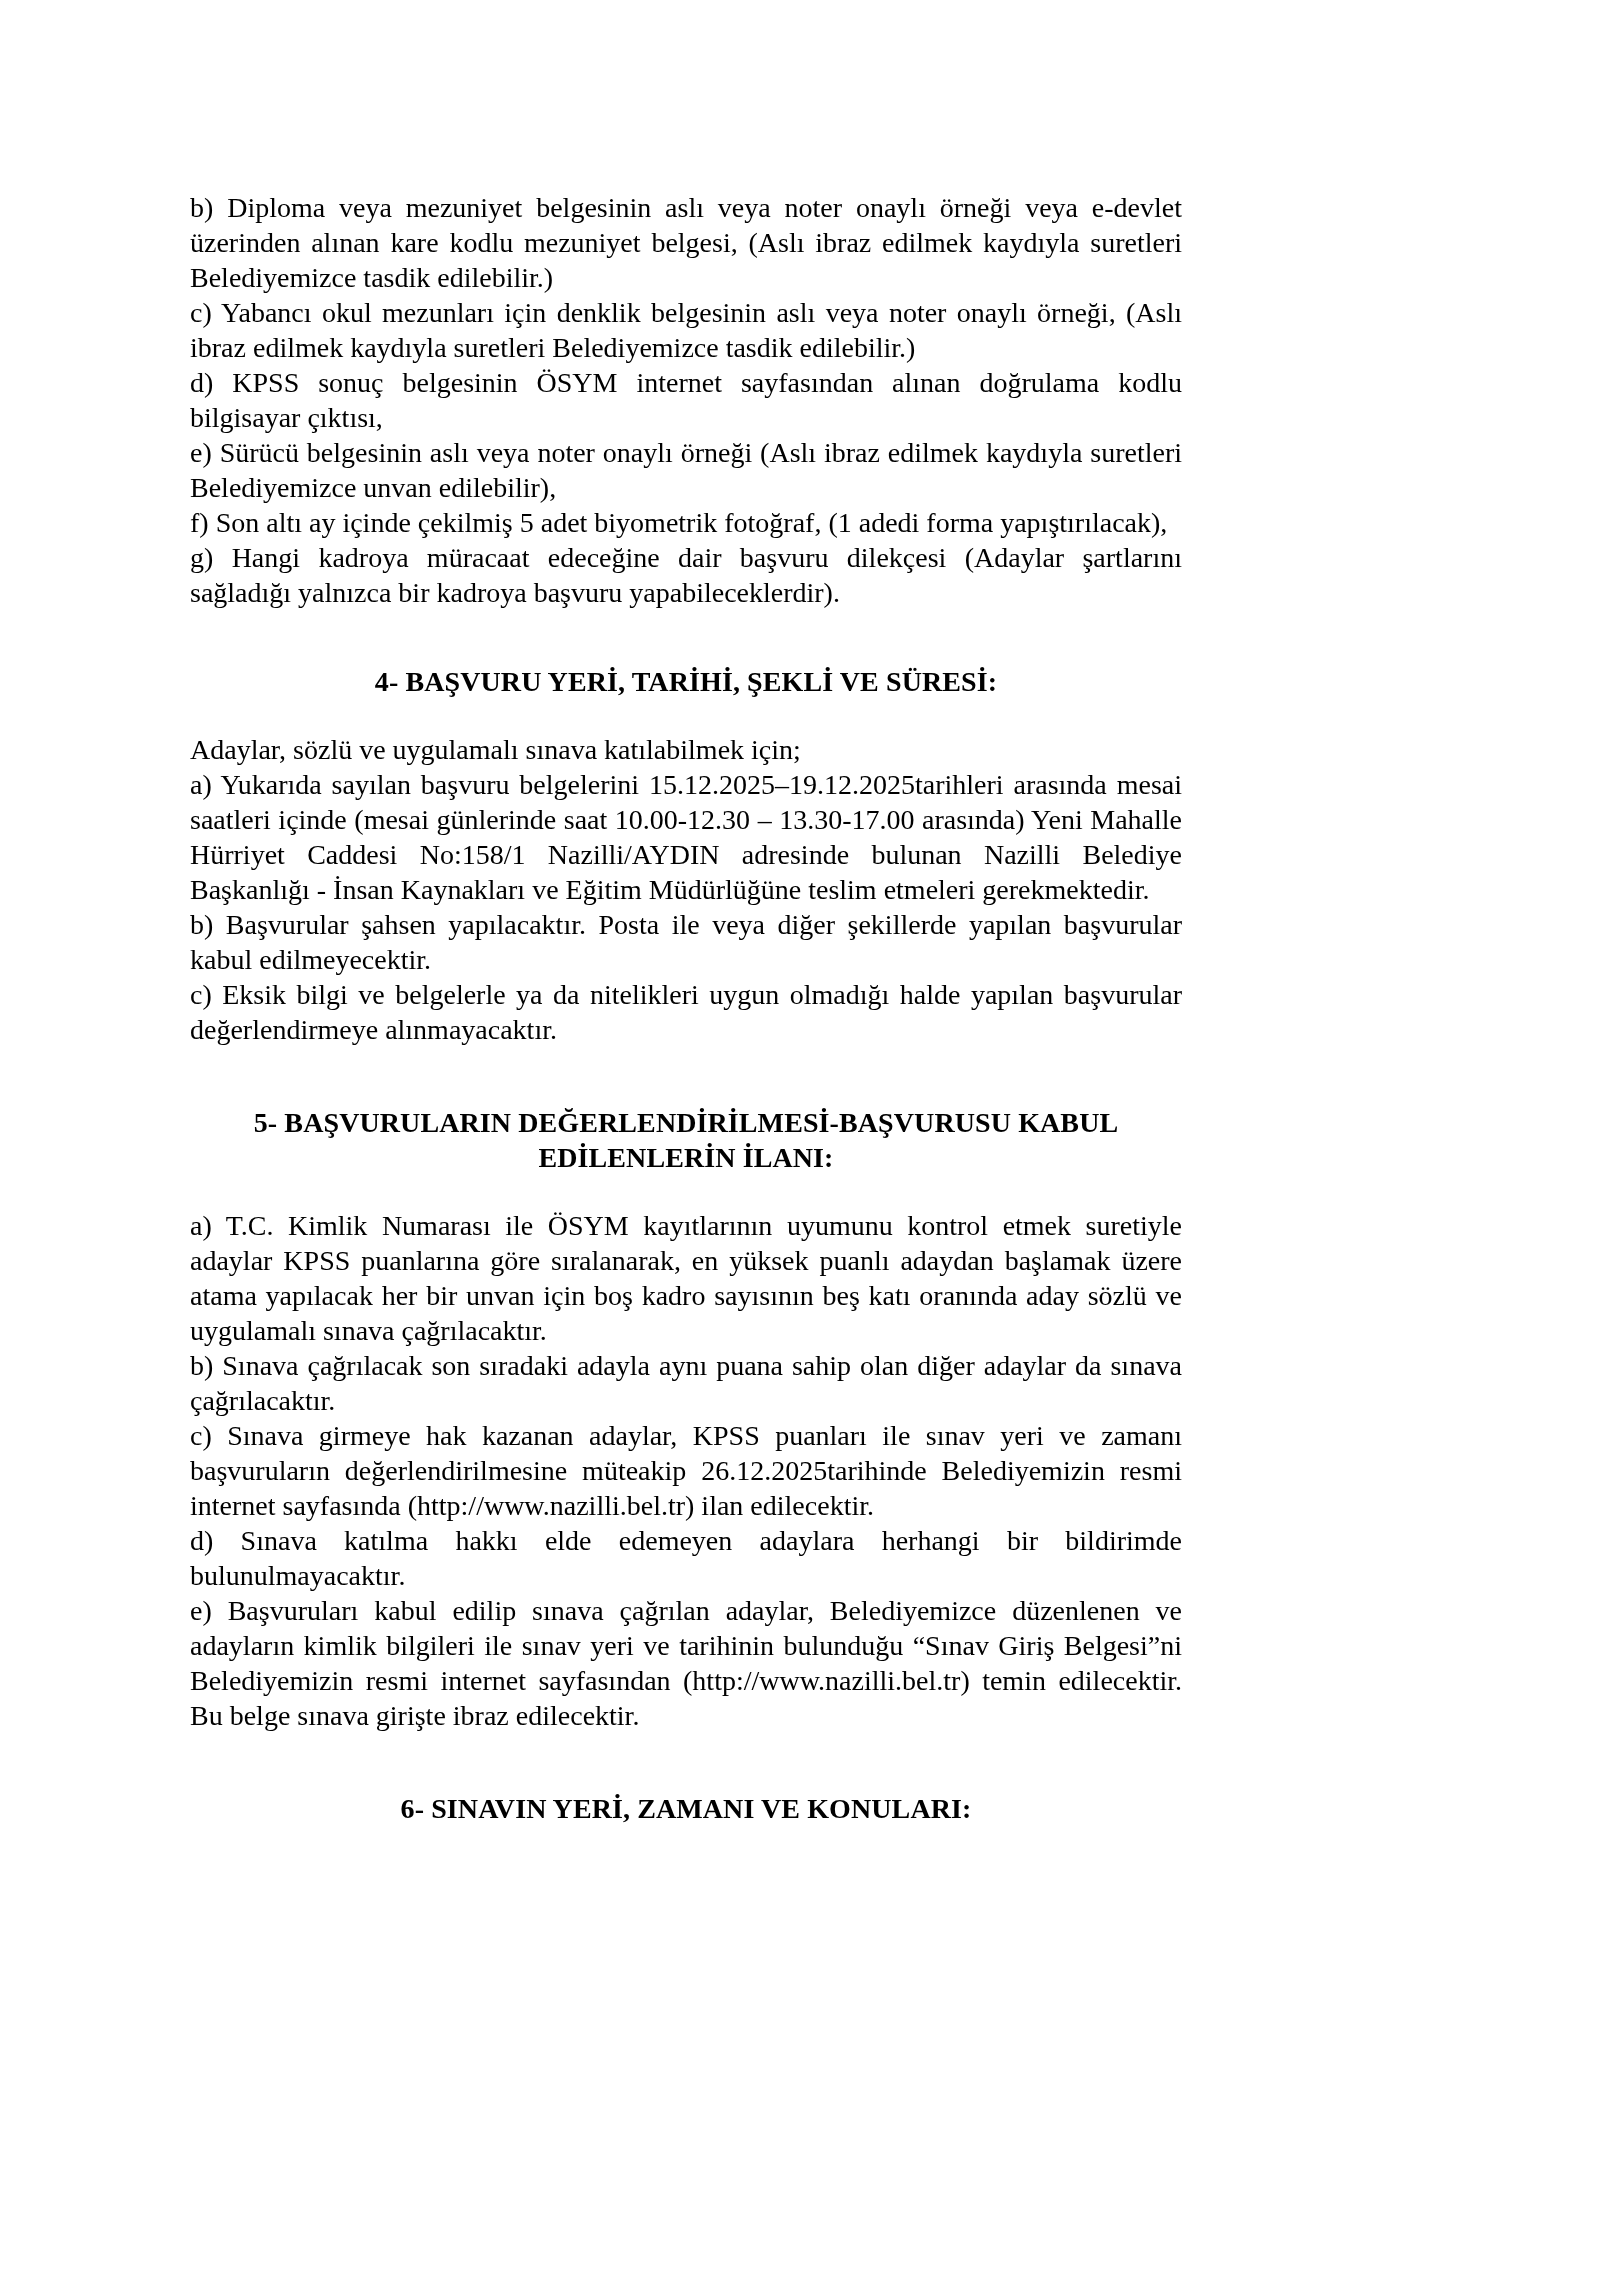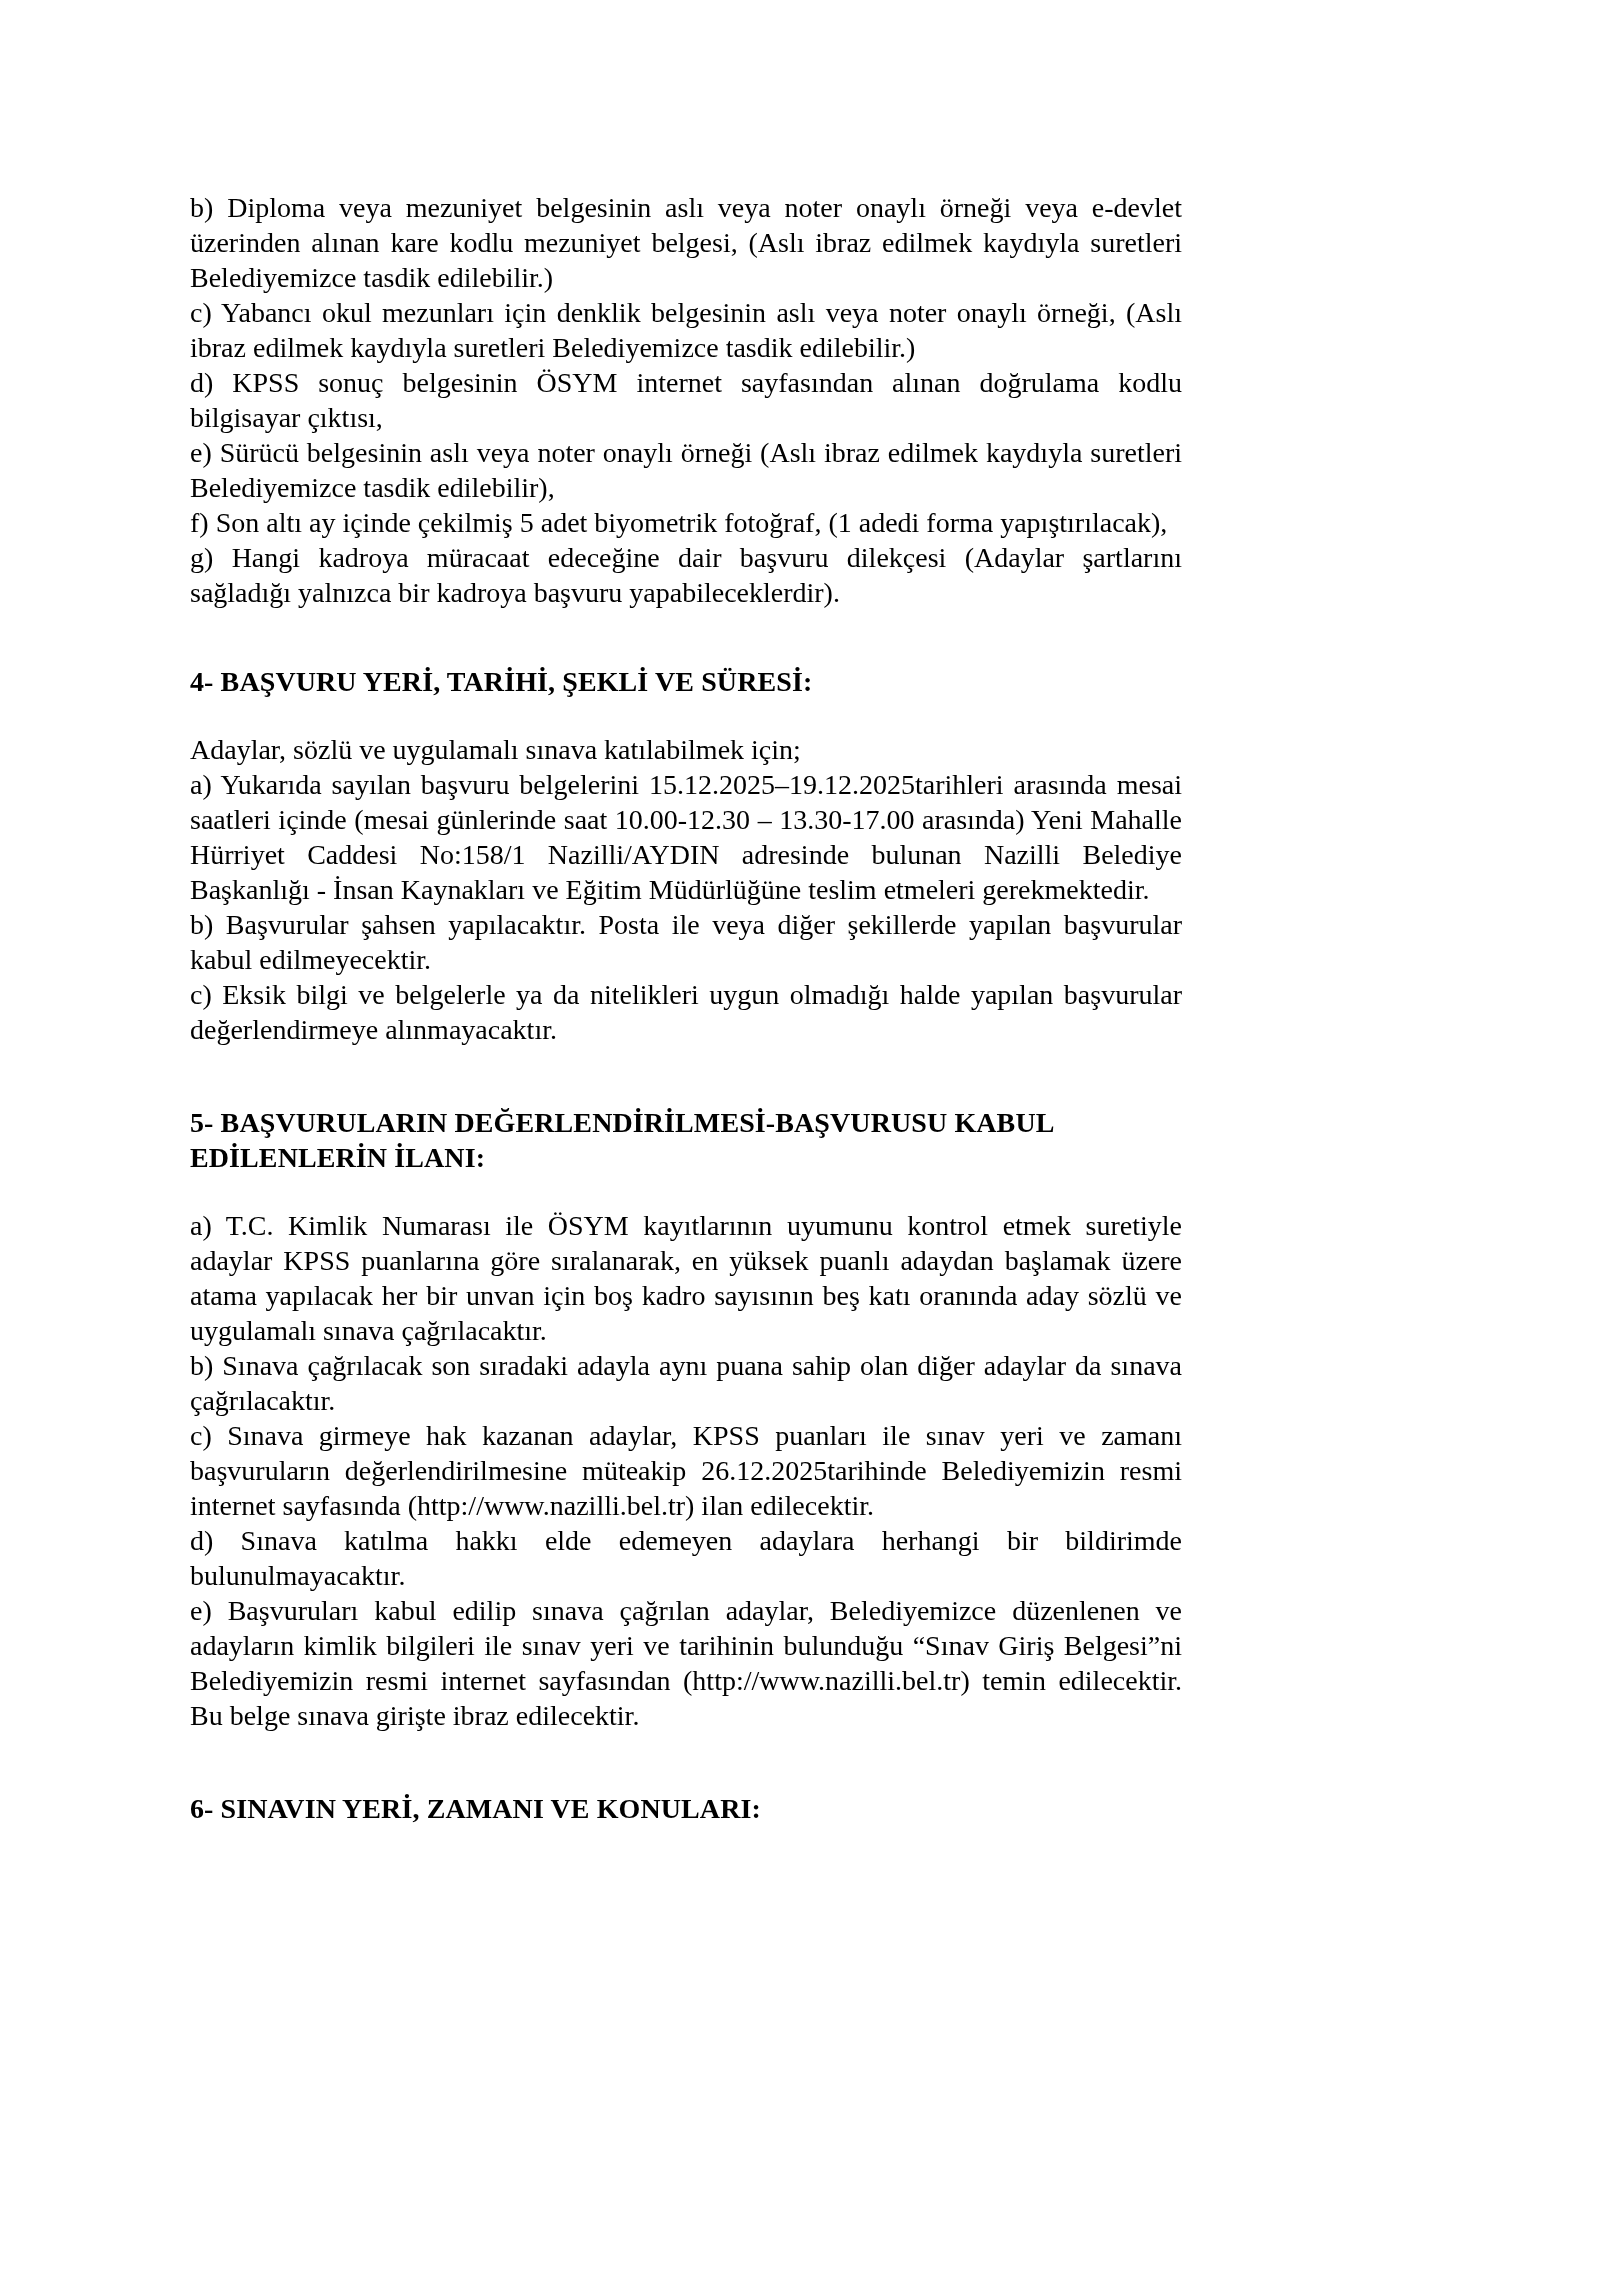--- a/index.html
+++ b/index.html
@@ -32,21 +32,21 @@
     text-align-last: left;
     -moz-text-align-last: left;
     hyphens: none;
   }
   h2.heading {
     margin: 0;
     padding: 0;
     font-size: 28px;
     line-height: 35px;
     font-weight: bold;
-    text-align: left;
+    text-align: center;
     letter-spacing: 0.1px;
   }
   .gap-before-heading {
     height: 54px;
   }
   .gap-after-heading {
     height: 33px;
   }
   .gap-section-end {
     height: 58px;
@@ -58,21 +58,21 @@
 </head>
 <body>
 
 <div class="page">
   <div class="doc-body">
 
     <div class="block">
       <p class="para">b) Diploma veya mezuniyet belgesinin aslı veya noter onaylı örneği veya e-devlet üzerinden alınan kare kodlu mezuniyet belgesi, (Aslı ibraz edilmek kaydıyla suretleri Belediyemizce tasdik edilebilir.)</p>
       <p class="para">c) Yabancı okul mezunları için denklik belgesinin aslı veya noter onaylı örneği, (Aslı ibraz edilmek kaydıyla suretleri Belediyemizce tasdik edilebilir.)</p>
       <p class="para">d) KPSS sonuç belgesinin ÖSYM internet sayfasından alınan doğrulama kodlu bilgisayar çıktısı,</p>
-      <p class="para">e) Sürücü belgesinin aslı veya noter onaylı örneği (Aslı ibraz edilmek kaydıyla suretleri Belediyemizce tasdik edilebilir),</p>
+      <p class="para">e) Sürücü belgesinin aslı veya noter onaylı örneği (Aslı ibraz edilmek kaydıyla suretleri Belediyemizce unvan edilebilir),</p>
       <p class="para">f) Son altı ay içinde çekilmiş 5 adet biyometrik fotoğraf, (1 adedi forma yapıştırılacak),</p>
       <p class="para">g) Hangi kadroya müracaat edeceğine dair başvuru dilekçesi (Adaylar şartlarını sağladığı yalnızca bir kadroya başvuru yapabileceklerdir).</p>
     </div>
 
     <div class="gap-before-heading"></div>
 
     <h2 class="heading">4- BAŞVURU YERİ, TARİHİ, ŞEKLİ VE SÜRESİ:</h2>
 
     <div class="gap-after-heading"></div>
 

